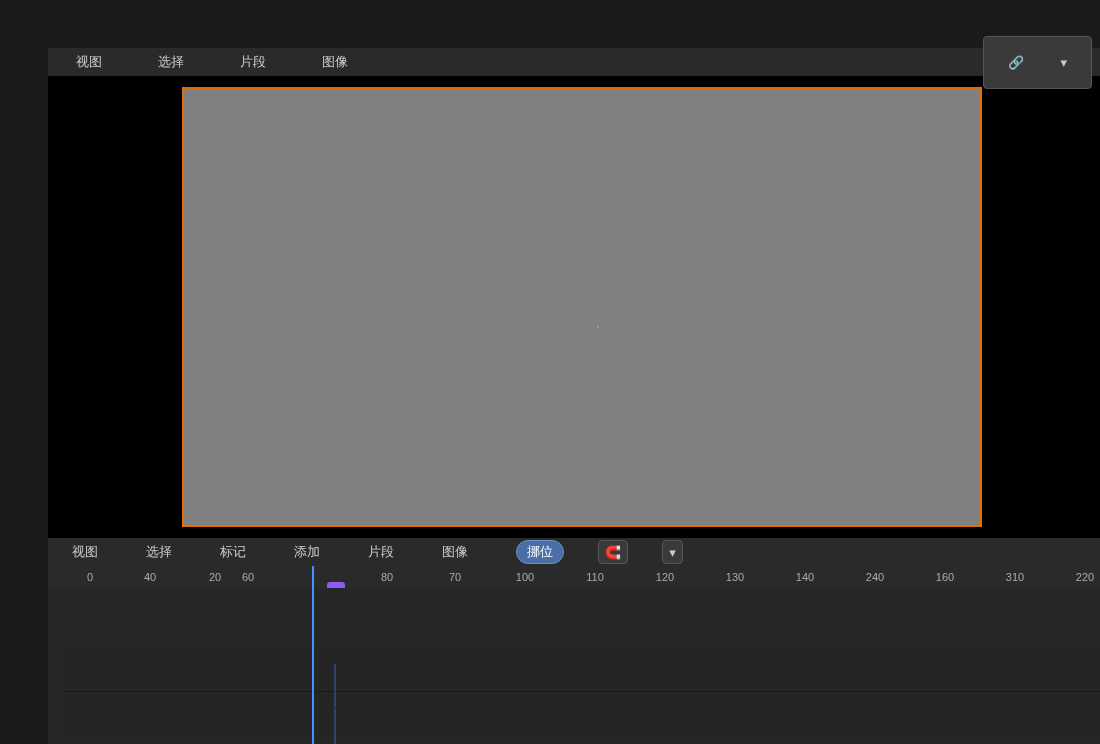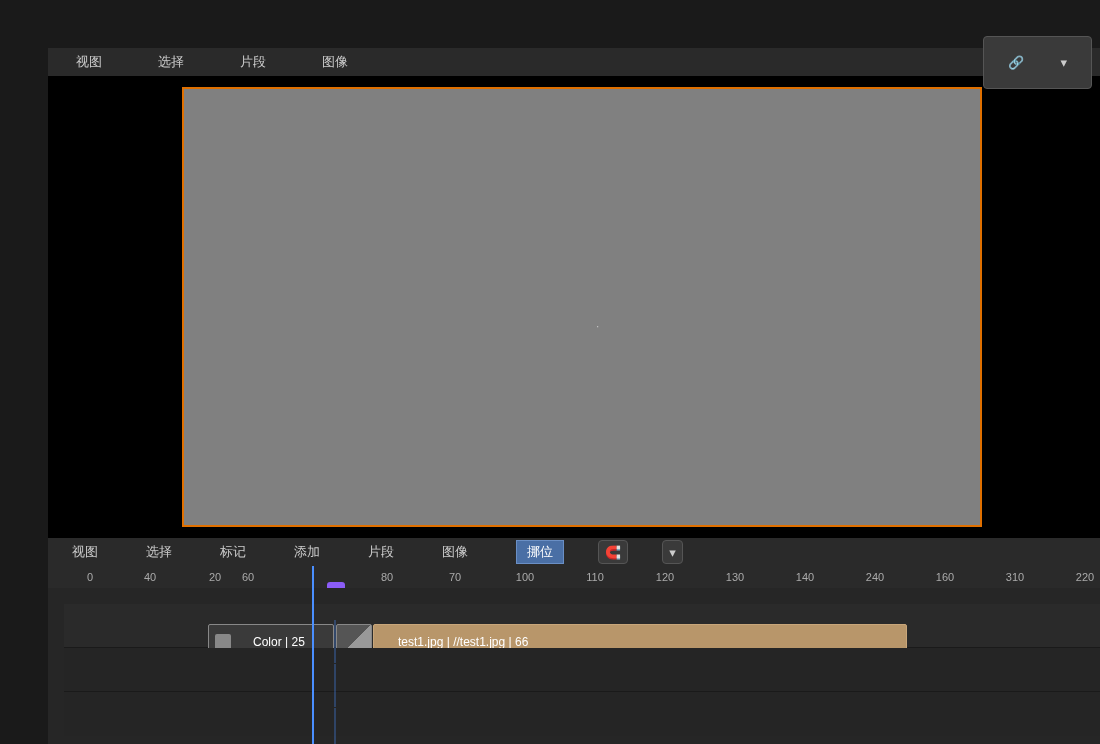--- a/index.html
+++ b/index.html
@@ -85,21 +85,21 @@
       display: flex;
       align-items: center;
       padding: 0 8px;
       gap: 16px;
       z-index: 10;
     }
     .snapping-btn {
       margin-left: auto;
       background: #4a6fa5;
       border: 1px solid #6a8fc5;
-      border-radius: 0;
+      border-radius: 12px;
       color: #fff;
       padding: 2px 10px;
       cursor: pointer;
       font-size: 13px;
     }
     .icon-btn-group {
       display: flex;
       gap: 2px;
     }
     .icon-btn-small {
@@ -324,33 +324,20 @@
     <span class="ruler-tick" style="left:865px">160</span>
     <span class="ruler-tick" style="left:935px">310</span>
     <span class="ruler-tick" style="left:1005px">220</span>
   </div>
 </div>
 
 <div class="playhead-line"></div>
 
 <div class="timeline-tracks">
 
-  <div class="track-row main-track">
-    <div class="playhead-col-overlay"></div>
-
-    <div class="clip-color">
-      <span>Color | 25</span>
-    </div>
-
-    <div class="clip-transition"></div>
-
-    <div class="clip-image">
-      <span>test1.jpg | //test1.jpg | 66</span>
-    </div>
-  </div>
 
   <div class="track-row-2">
     <div class="playhead-col-overlay"></div>
   </div>
 
   <div class="track-row-3">
     <div class="playhead-col-overlay"></div>
   </div>
 </div>
 

